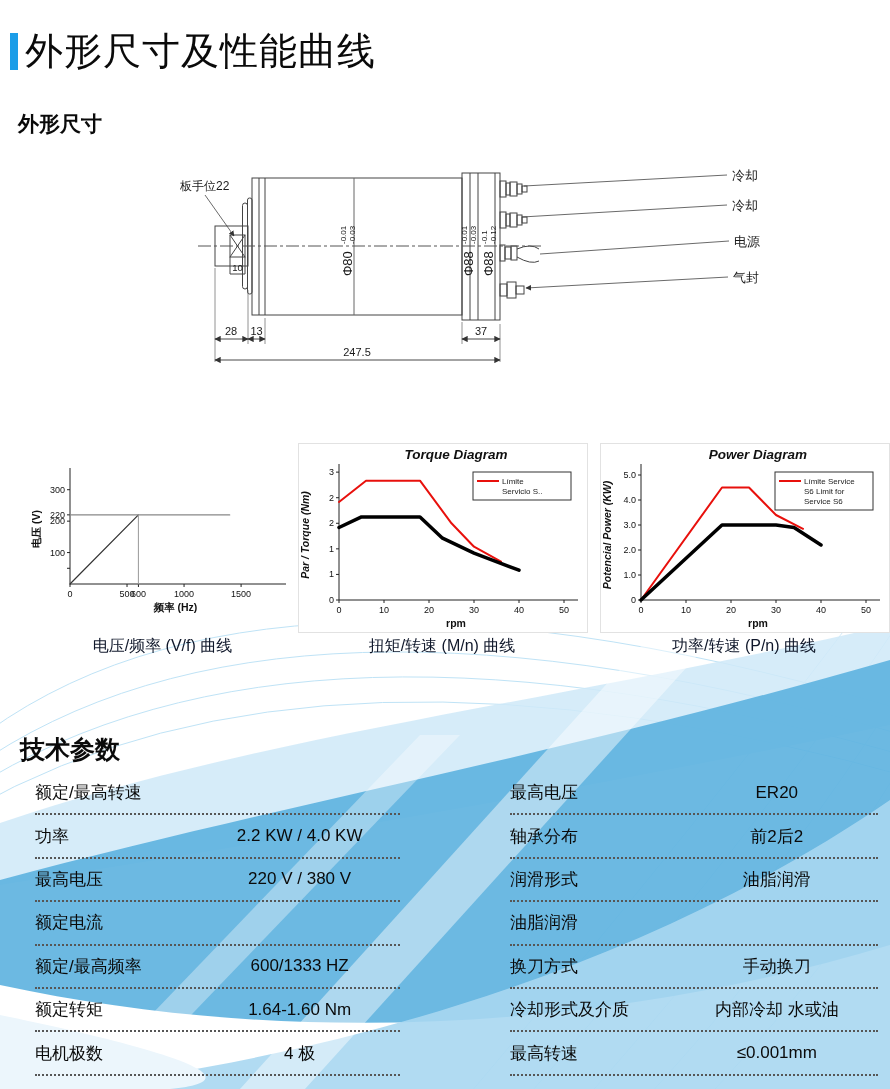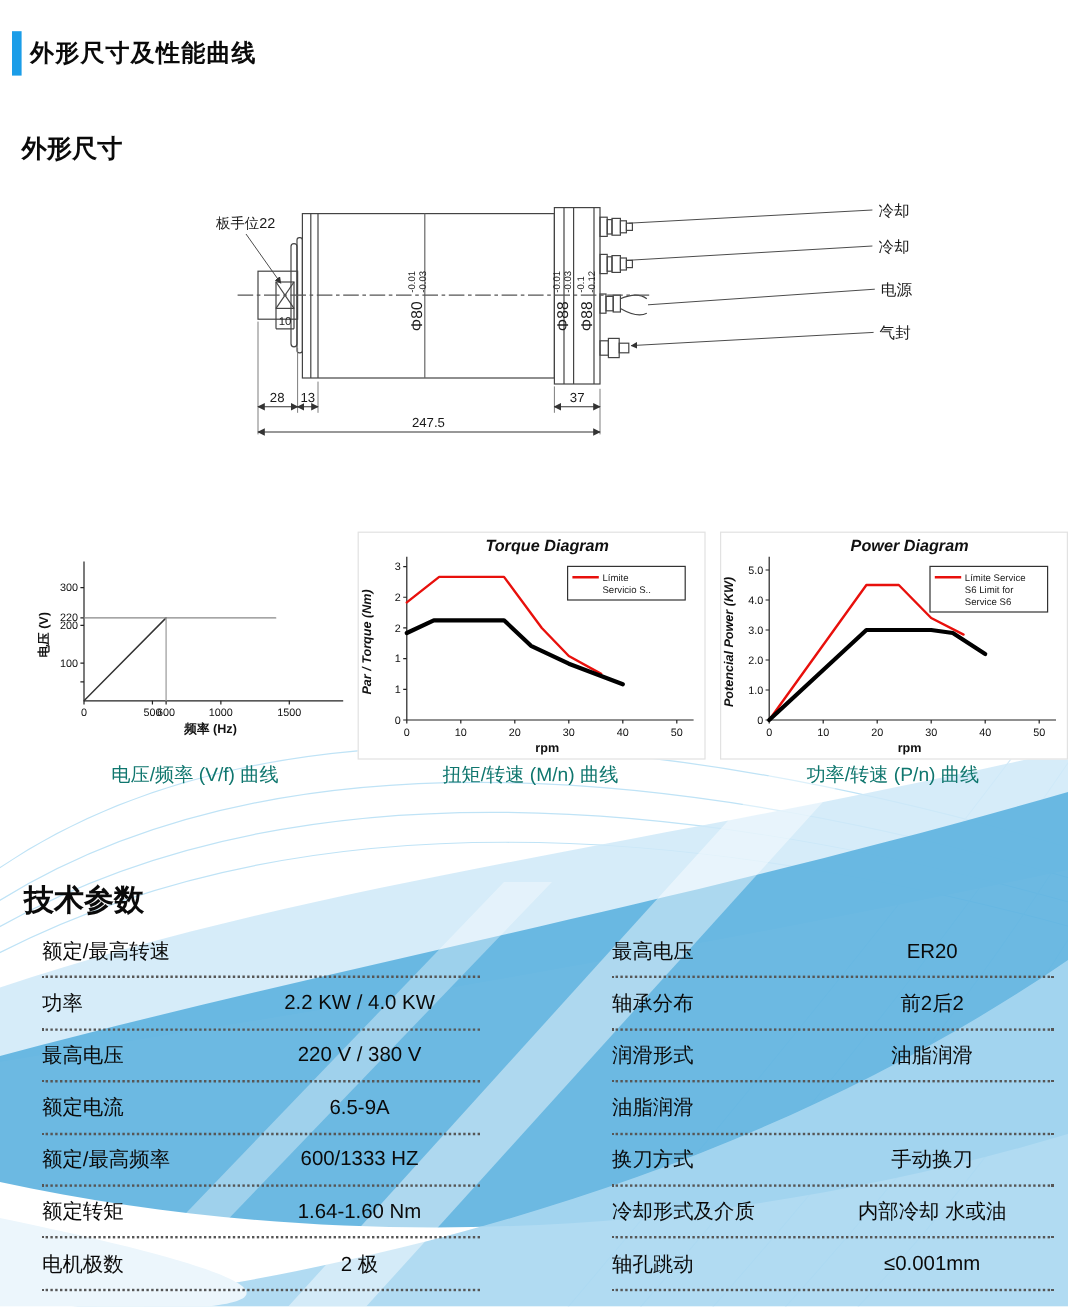--- a/index.html
+++ b/index.html
@@ -3,28 +3,28 @@
 <meta charset="utf-8">
 <style>
   html,body{margin:0;padding:0;background:#fff;}
   .page{position:relative;width:890px;height:1089px;background:#ffffff;overflow:hidden;
         font-family:"Liberation Sans","DejaVu Sans",sans-serif;color:#0a0a0a;}
   .page svg{font-family:"Liberation Sans","DejaVu Sans",sans-serif;}
   .layer{position:absolute;z-index:1;}
   .waves{position:absolute;left:0;top:585px;z-index:0;}
   .title-row{left:10px;top:26px;display:flex;align-items:center;}
   .accent-bar{width:8px;height:37px;margin-right:7px;}
-  .main-title{font-size:20px;font-weight:bold;letter-spacing:1px;}
+  .main-title{font-size:38px;font-weight:normal;letter-spacing:1px;}
   .h2{font-weight:bold;font-size:21px;}
   #h-dim{left:18px;top:110px;}
   #h-curves{left:18px;top:405px;font-size:22px;}
   #h-params{left:20px;top:733px;font-size:25px;}
   .chart{position:absolute;}
   .chart-box{background:#ffffff;border:1px solid #e2e2e2;}
-  .caption{position:absolute;top:636px;text-align:center;font-size:16px;color:#0f766e;z-index:1;}
+  .caption{position:absolute;top:636px;text-align:center;font-size:16px;color:#0f172a;z-index:1;}
   .tick{font-size:9px;fill:#111;}
   .ctitle{font-size:13.5px;font-weight:bold;font-style:italic;fill:#111;}
   .caxis{font-size:10.5px;font-weight:bold;fill:#111;}
   .caxis.it{font-style:italic;}
   .ltext{font-size:8px;fill:#222;}
   .dtext{fill:#1a1a1a;}
   .params-grid{left:35px;top:772px;width:843px;display:flex;}
   #params-left{width:365px;margin-right:110px;}
   #params-right{width:368px;}
   .p-row{display:flex;align-items:center;height:41.4px;border-bottom:2px dotted #565656;
@@ -290,33 +290,32 @@
         <div class="p-row">
           <span class="p-label">功率</span>
           <span class="p-value">2.2 KW / 4.0 KW</span>
         </div>
         <div class="p-row">
           <span class="p-label">最高电压</span>
           <span class="p-value">220 V / 380 V</span>
         </div>
         <div class="p-row">
           <span class="p-label">额定电流</span>
-          <span class="p-value">6.5-9A</span>
         </div>
         <div class="p-row">
           <span class="p-label">额定/最高频率</span>
           <span class="p-value">600/1333 HZ</span>
         </div>
         <div class="p-row">
           <span class="p-label">额定转矩</span>
           <span class="p-value">1.64-1.60 Nm</span>
         </div>
         <div class="p-row">
           <span class="p-label">电机极数</span>
-          <span class="p-value">2 极</span>
+          <span class="p-value">4 极</span>
         </div>
       </div>
     <div id="params-right">
         <div class="p-row">
           <span class="p-label">最高电压</span>
           <span class="p-value">ER20</span>
         </div>
         <div class="p-row">
           <span class="p-label">轴承分布</span>
           <span class="p-value">前2后2</span>
@@ -330,19 +329,19 @@
         </div>
         <div class="p-row">
           <span class="p-label">换刀方式</span>
           <span class="p-value">手动换刀</span>
         </div>
         <div class="p-row">
           <span class="p-label">冷却形式及介质</span>
           <span class="p-value">内部冷却 水或油</span>
         </div>
         <div class="p-row">
-          <span class="p-label">轴孔跳动</span>
+          <span class="p-label">最高转速</span>
           <span class="p-value">≤0.001mm</span>
         </div>
       </div>
   </div>
 
 </div>
 
 </body></html>

